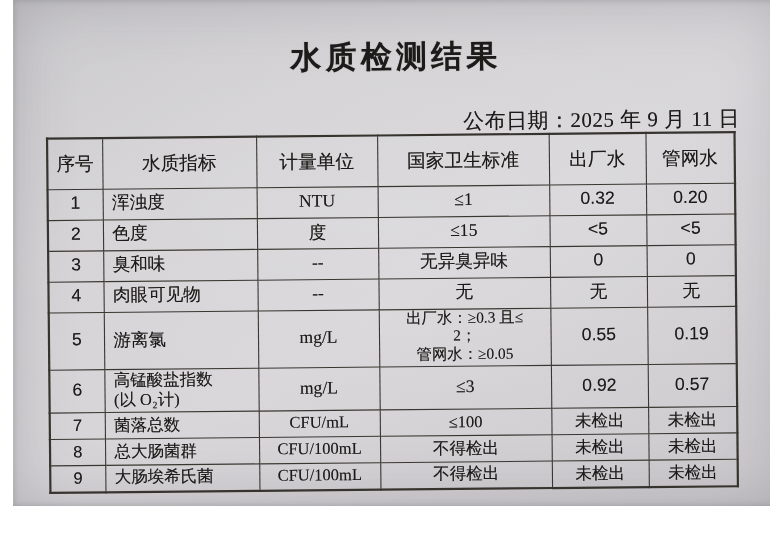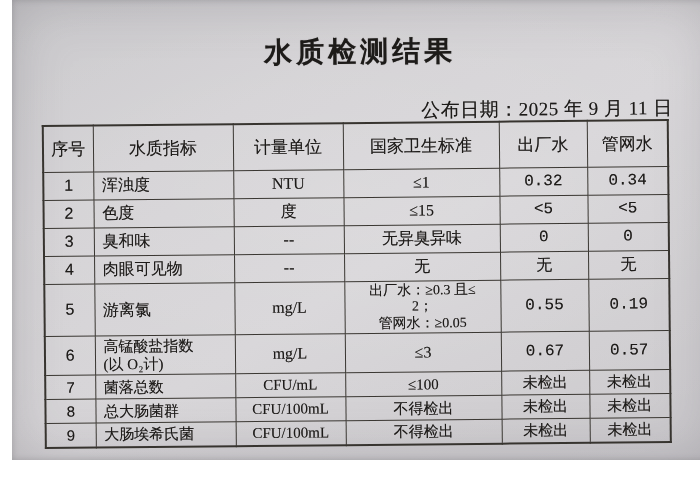--- a/index.html
+++ b/index.html
@@ -53,21 +53,21 @@
   tr.r-mid  { height: 39px; }
   tr.r-low  { height: 24px; font-size: 15px; }
   .c-no  { font-family: "Liberation Sans", sans-serif; }
   .c-ind {
     text-align: left !important; padding-left: 8px !important;
     white-space: pre-line; line-height: 1.2;
   }
   .c-std { white-space: pre-line; line-height: 1.2; }
   .std-small { font-size: 14px; line-height: 1.18; }
   .ind-small { font-size: 15px; }
-  .c-val { font-family: Liberation Mono, monospace; }
+  .c-val { font-family: Liberation Sans, sans-serif; }
 </style>
 </head>
 <body>
 
 <div class="photo">
   <div class="content">
 
     <div class="doc-title">水质检测结果</div>
 
     <div class="pub-date">公布日期：2025 年 9 月 11 日</div>
@@ -89,21 +89,21 @@
         <th>国家卫生标准</th>
         <th>出厂水</th>
         <th>管网水</th>
       </tr>
       <tr class="r-std">
         <td class="c-no">1</td>
         <td class="c-ind">浑浊度</td>
         <td class="c-unit">NTU</td>
         <td class="c-std">≤1</td>
         <td class="c-val">0.32</td>
-        <td class="c-val">0.34</td>
+        <td class="c-val">0.20</td>
       </tr>
       <tr class="r-std">
         <td class="c-no">2</td>
         <td class="c-ind">色度</td>
         <td class="c-unit">度</td>
         <td class="c-std">≤15</td>
         <td class="c-val">&lt;5</td>
         <td class="c-val">&lt;5</td>
       </tr>
       <tr class="r-std">
@@ -131,21 +131,21 @@
 管网水：≥0.05</td>
         <td class="c-val">0.55</td>
         <td class="c-val">0.19</td>
       </tr>
       <tr class="r-mid">
         <td class="c-no">6</td>
         <td class="c-ind ind-small">高锰酸盐指数
 (以 O₂计)</td>
         <td class="c-unit">mg/L</td>
         <td class="c-std">≤3</td>
-        <td class="c-val">0.67</td>
+        <td class="c-val">0.92</td>
         <td class="c-val">0.57</td>
       </tr>
       <tr class="r-low">
         <td class="c-no">7</td>
         <td class="c-ind">菌落总数</td>
         <td class="c-unit">CFU/mL</td>
         <td class="c-std">≤100</td>
         <td class="c-val">未检出</td>
         <td class="c-val">未检出</td>
       </tr>

